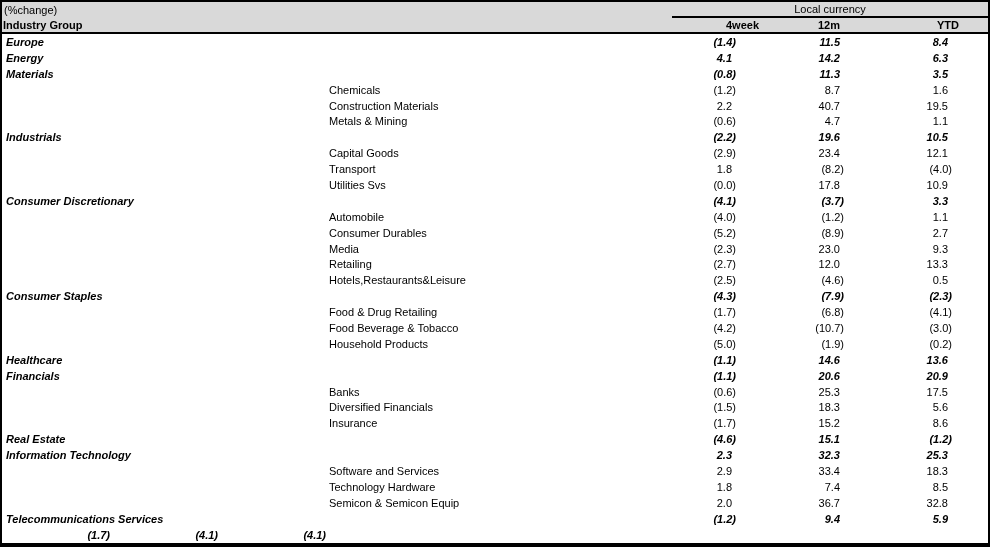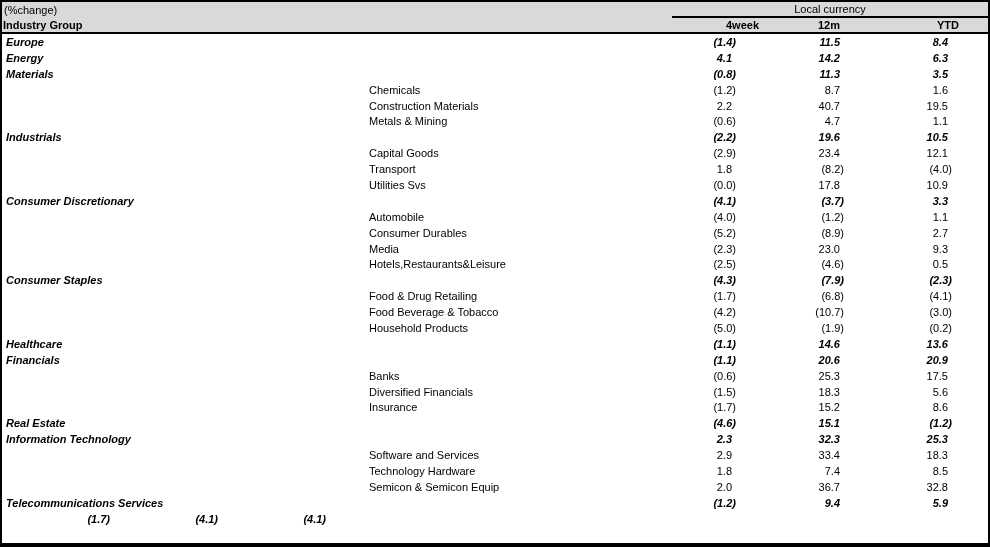--- a/index.html
+++ b/index.html
@@ -25,21 +25,21 @@
   .cell { width: 108px; text-align: right; white-space: nowrap; }
   .spacer { width: 36px; }
   .h1 span { position: relative; left: 23px; }
   .h2 span { position: relative; left: -4px; }
   .h3 span { position: relative; left: 7px; margin-left: 40px; }
   .sep { height: 2px; background: var(--border, #000); }
   .tbody { display: flex; flex-direction: column; }
   .row { display: flex; height: 15.9px; align-items: center; }
   .row.bold { font-weight: bold; font-style: italic; }
   .label { flex: 1; padding-left: 4px; white-space: nowrap; }
-  .label.indent { padding-left: 327px; margin-left: 40px; }
+  .label.indent { padding-left: 327px; }
   .np { padding-right: 4px; } 
 </style>
 </head>
 <body>
 
 <div class="sheet" style="--hbg: #d9d9d9; --border: #000000;">
   <div class="head">
     <div class="hrow1">
       <div class="pct">(%change)</div>
       <div class="lc">Local currency</div>
@@ -146,20 +146,27 @@
     <div class="spacer"></div>
   </div>
       <div class="row">
     <div class="label indent">Media</div>
     <div class="cell"><span>(2.3)</span></div>
     <div class="cell"><span class="np">23.0</span></div>
     <div class="cell"><span class="np">9.3</span></div>
     <div class="spacer"></div>
   </div>
       <div class="row">
+    <div class="label indent">Retailing</div>
+    <div class="cell"><span>(2.7)</span></div>
+    <div class="cell"><span class="np">12.0</span></div>
+    <div class="cell"><span class="np">13.3</span></div>
+    <div class="spacer"></div>
+  </div>
+      <div class="row">
     <div class="label indent">Hotels,Restaurants&amp;Leisure</div>
     <div class="cell"><span>(2.5)</span></div>
     <div class="cell"><span>(4.6)</span></div>
     <div class="cell"><span class="np">0.5</span></div>
     <div class="spacer"></div>
   </div>
       <div class="row bold">
     <div class="label">Consumer Staples</div>
     <div class="cell"><span>(4.3)</span></div>
     <div class="cell"><span>(7.9)</span></div>

